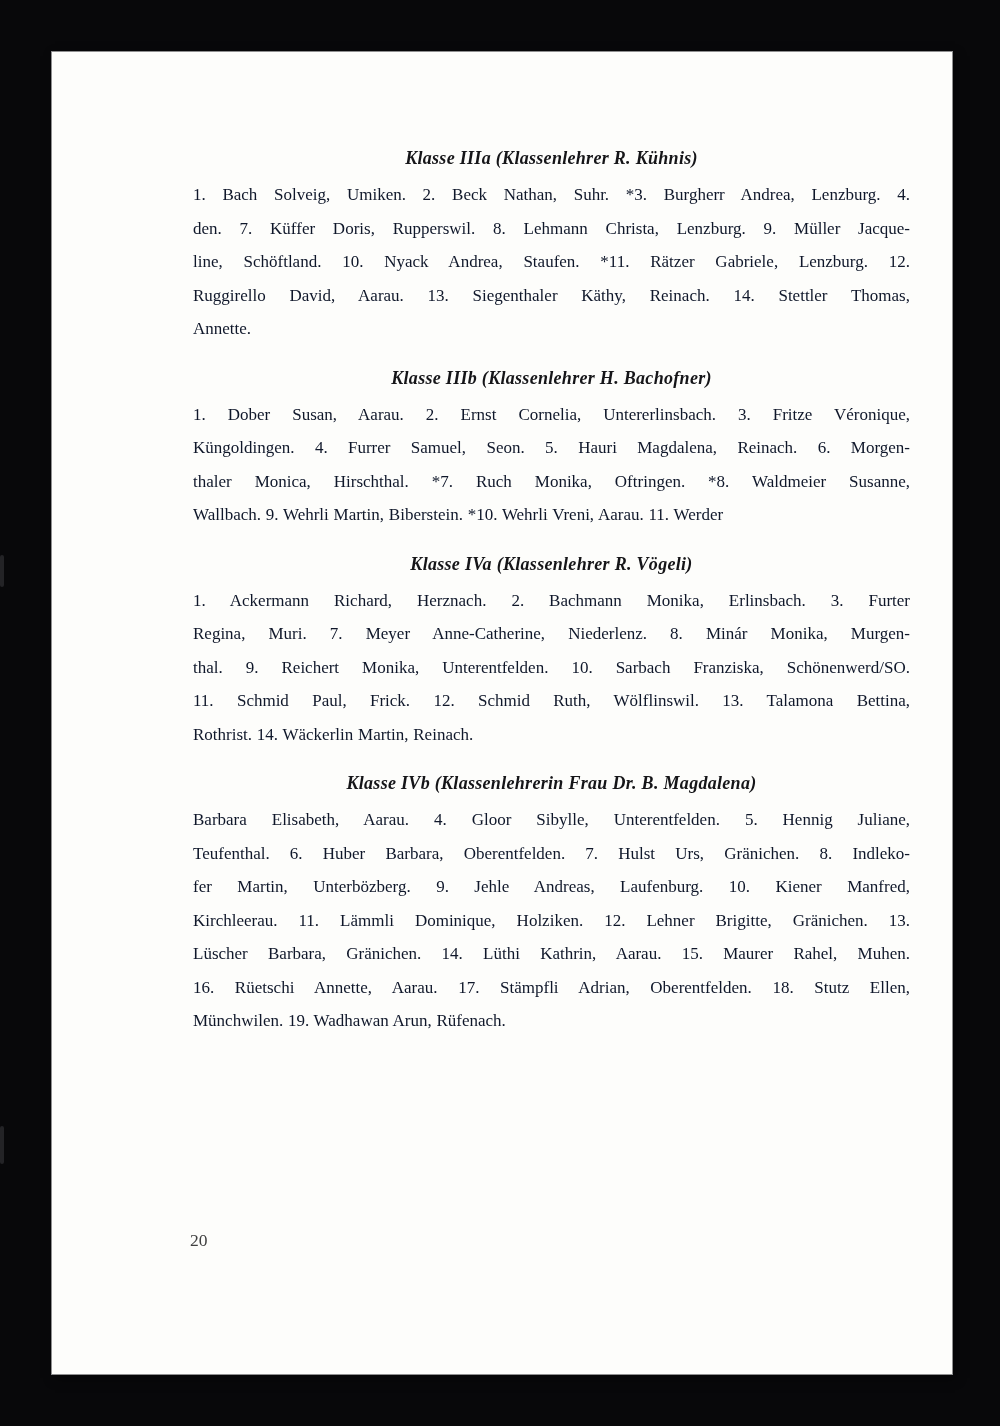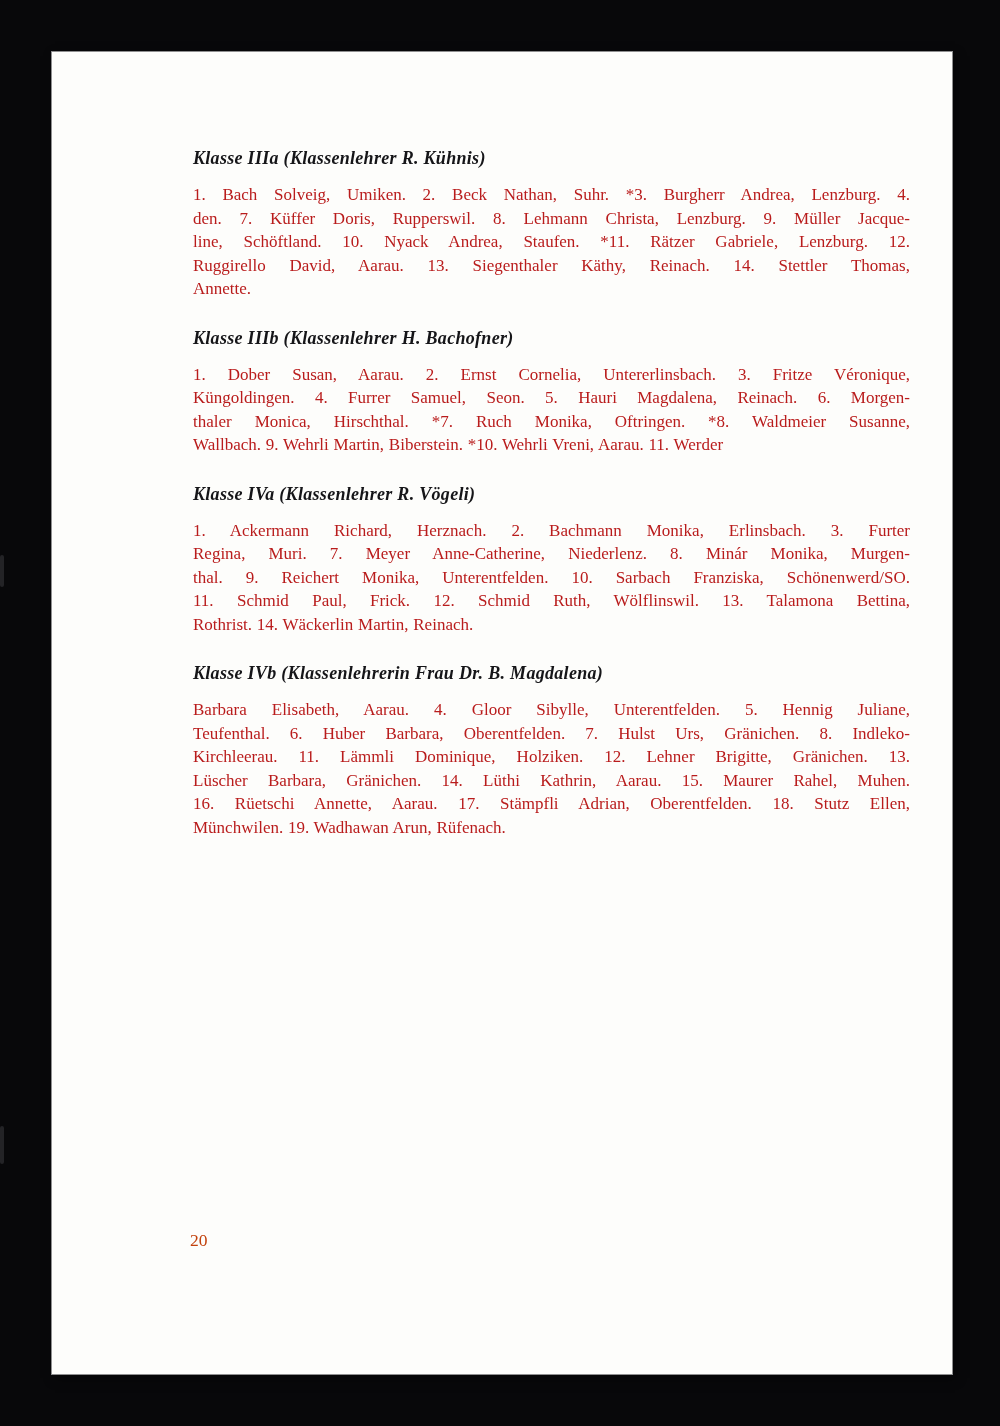--- a/index.html
+++ b/index.html
@@ -45,43 +45,45 @@
   }
   .section-heading {
     font-family: "Liberation Serif", serif;
     font-style: italic;
     font-weight: 600;
     font-size: 18px;
     line-height: 20px;
     letter-spacing: 0.3px;
     margin: 0 0 15px 0;
     color: #151518;
+    text-align: center;
   }
   .name-paragraph {
     margin: 0;
   }
   .line {
     font-family: "Liberation Serif", serif;
     font-size: 17px;
     line-height: 23.5px;
-    color: #b91c1c;
+    color: #0f172a;
     text-align: justify;
     text-align-last: justify;
     word-spacing: 0.5px;
+    margin-top: 10px;
   }
   .line:last-child {
     text-align-last: left;
   }
   .page-number {
     position: absolute;
     left: 138px;
     top: 1178px;
     font-family: "Liberation Serif", serif;
     font-size: 17.5px;
-    color: #c2410c;
+    color: #404040;
   }
 </style>
 </head>
 <body>
 
 <div class="scan">
   <div class="artifact a1"></div>
   <div class="artifact a2"></div>
   <div class="paper">
     <div class="content">
@@ -112,20 +114,21 @@
             <div class="line">thal. 9. Reichert Monika, Unterentfelden. 10. Sarbach Franziska, Schönenwerd/SO.</div>
             <div class="line">11. Schmid Paul, Frick. 12. Schmid Ruth, Wölflinswil. 13. Talamona Bettina,</div>
             <div class="line">Rothrist. 14. Wäckerlin Martin, Reinach.</div>
           </div>
         </section>
         <section class="class-section">
           <h2 class="section-heading">Klasse IVb (Klassenlehrerin Frau Dr. B. Magdalena)</h2>
           <div class="name-paragraph">
             <div class="line">Barbara Elisabeth, Aarau. 4. Gloor Sibylle, Unterentfelden. 5. Hennig Juliane,</div>
             <div class="line">Teufenthal. 6. Huber Barbara, Oberentfelden. 7. Hulst Urs, Gränichen. 8. Indleko-</div>
+            <div class="line">fer Martin, Unterbözberg. 9. Jehle Andreas, Laufenburg. 10. Kiener Manfred,</div>
             <div class="line">Kirchleerau. 11. Lämmli Dominique, Holziken. 12. Lehner Brigitte, Gränichen. 13.</div>
             <div class="line">Lüscher Barbara, Gränichen. 14. Lüthi Kathrin, Aarau. 15. Maurer Rahel, Muhen.</div>
             <div class="line">16. Rüetschi Annette, Aarau. 17. Stämpfli Adrian, Oberentfelden. 18. Stutz Ellen,</div>
             <div class="line">Münchwilen. 19. Wadhawan Arun, Rüfenach.</div>
           </div>
         </section>
       </div>
     <div class="page-number">20</div>
   </div>
 </div>

